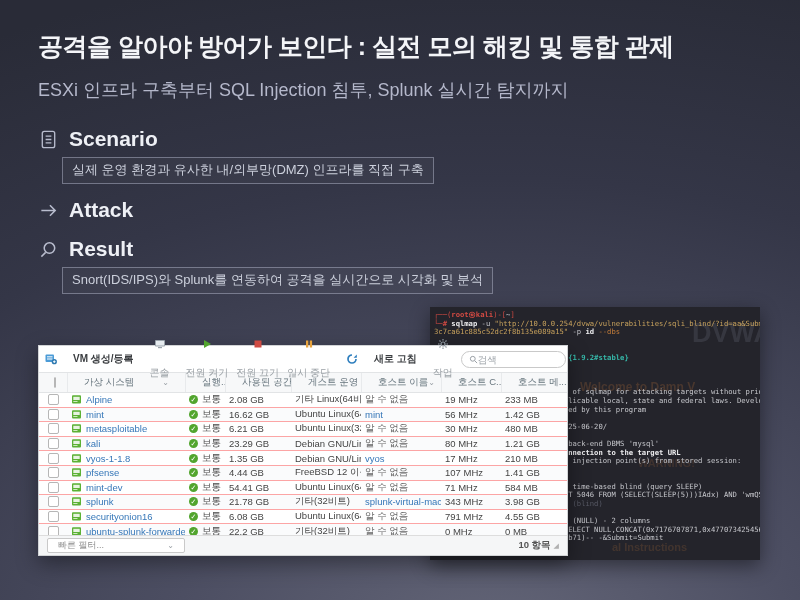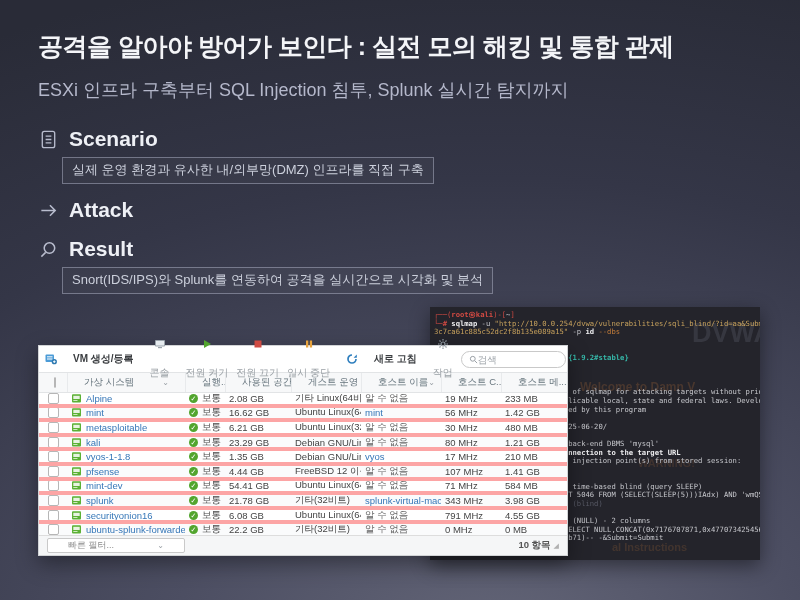--- a/index.html
+++ b/index.html
@@ -48,34 +48,34 @@
   .vm-search .ic,.vm-search .ic svg{width:9px;height:9px;display:inline-flex;}
   .vm-search input{border:none;outline:none;width:80px;font-size:9.5px;color:#555;background:transparent;padding:0;}
   .vm-search input::placeholder{color:#9aa0a6;}
   .grid-row{display:grid;grid-template-columns:28px 118px 40px 66px 70px 80px 60px 1fr;align-items:center;}
   .vm-header{height:19px;background:#f7f8f9;border-top:1px solid #e2e4e6;border-bottom:1px solid #e2e4e6;
     color:#67757e;font-size:9.5px;}
   .hcell{display:flex;align-items:center;justify-content:space-between;padding:0 16px;height:100%;
     border-left:1px solid #e8eaec;overflow:hidden;white-space:nowrap;cursor:default;}
   .hcell:first-child{border-left:none;justify-content:center;}
   .chev{color:#9aa0a6;font-size:8px;line-height:8px;}
-  .vm-row{height:14.6px;border-bottom:4px solid #fca5a5;font-size:9.5px;box-sizing:border-box;}
+  .vm-row{height:14.6px;border-bottom:1px solid #fca5a5;font-size:9.5px;box-sizing:border-box;}
   .vm-row:nth-child(even){background:#fafbfc;}
   .cell{padding:0 4px;overflow:hidden;white-space:nowrap;display:flex;align-items:center;gap:4px;height:100%;box-sizing:border-box;}
   .cbx{width:9px;height:9px;border:1px solid #b6b6b6;border-radius:2px;background:#fff;display:inline-block;cursor:pointer;}
   .cell-cb{justify-content:center;}
   .vmlink{color:#3677b8;cursor:pointer;}
   .graytxt{color:#666;}
   .okc{width:9px;height:9px;min-width:9px;border-radius:50%;background:#52a52e;color:#fff;font-size:7px;
     display:inline-flex;align-items:center;justify-content:center;line-height:9px;}
   .vm-ic,.vm-ic svg{width:11px;height:11px;display:inline-flex;}
   .vm-footer{position:absolute;left:0;right:0;bottom:0;height:20px;background:#f5f6f7;border-top:1px solid #ddd;
     display:flex;align-items:center;padding:0 8px;box-sizing:border-box;}
   .qfilter{width:138px;height:15px;border:1px solid #c9c9c9;background:#fff;border-radius:2px;
-    display:flex;align-items:center;justify-content:space-between;padding:0 20px;box-sizing:border-box;
+    display:flex;align-items:center;justify-content:space-between;padding:0 10px;box-sizing:border-box;
     font-size:9px;color:#8b8b8b;cursor:pointer;}
   .item-count{margin-left:auto;display:flex;align-items:center;gap:3px;font-size:9.5px;color:#555;font-weight:700;}
   .grip{color:#b0b0b0;font-size:7px;}
 </style>
 </head>
 <body>
 
 <div class="slide">
 
   <div class="title-block">

